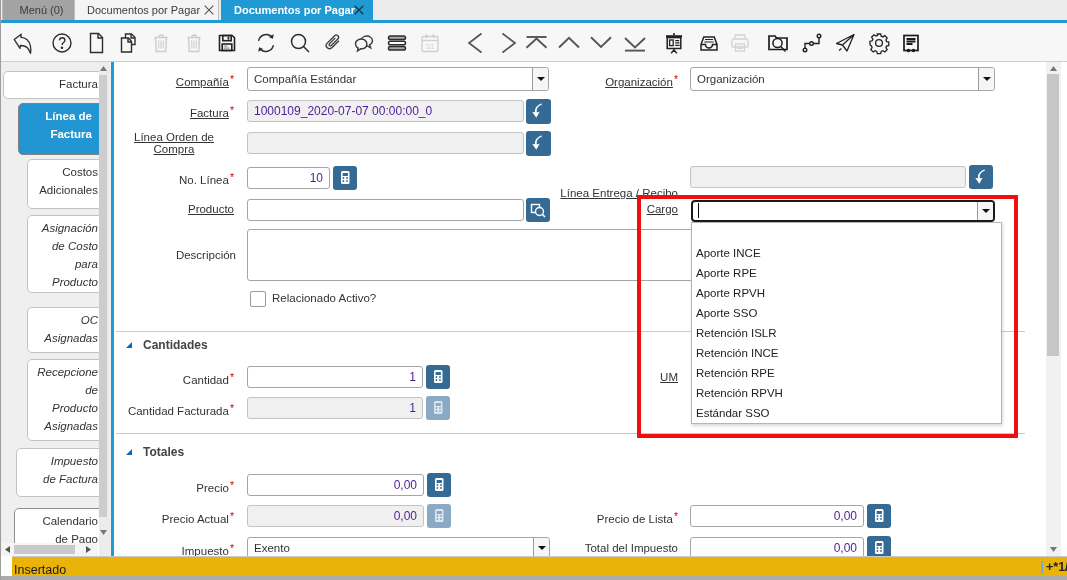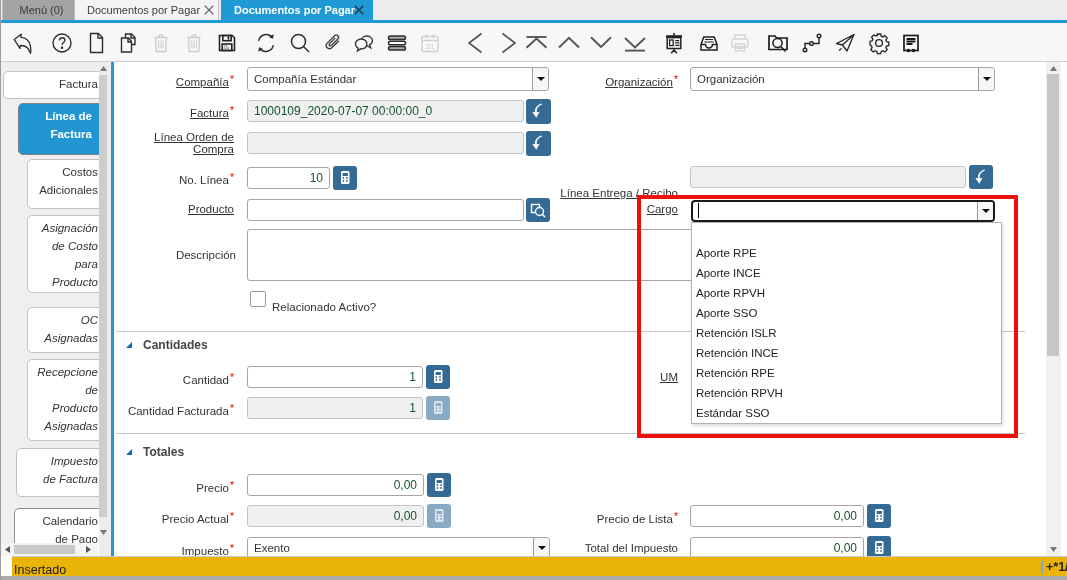--- a/index.html
+++ b/index.html
@@ -31,21 +31,21 @@
 #panel { left:114px; top:62px; width:953px; height:494px; background:#fff; }
 
 
 #mainvsb { left:1046px; top:62px; width:15px; height:494px; background:#f1f1f1; }
 #mainvsb .thumb { position:absolute; left:1px; top:12px; width:12px; height:282px; background:#c6c6c6; }
 
 
 .lbl { position:absolute; text-align:right; color:#333; }
 .lbl u { text-decoration:underline; }
 .req { color:#e00000; margin-left:1px; font-size:10.5px; vertical-align:2.5px; }
-.fld { position:absolute; background:#fff; border:1px solid #a5a5a5; border-radius:3px; padding:0 6px; color:#14532d; font-size:12px; line-height:20px; }
+.fld { position:absolute; background:#fff; border:1px solid #a5a5a5; border-radius:3px; padding:0 6px; color:#4c1d95; font-size:12px; line-height:20px; }
 .fld.ro { background:#f0f0f0; border-color:#c3c3c3; }
 .fld.num { text-align:right; }
 .combo { position:absolute; background:#fff; border:1px solid #a5a5a5; border-radius:3px; padding:0 24px 0 6px; color:#333; font-size:11.5px; }
 .cbtn { position:absolute; top:0; right:0; bottom:0; width:16px; background:#f6f6f6; border-left:1px solid #9a9a9a; border-radius:0 3px 3px 0; }
 .cbtn:after { content:""; position:absolute; left:50%; top:50%; margin:-2px 0 0 -4px; border:4px solid transparent; border-top:4.5px solid #111; }
 .bbtn { position:absolute; background:#346a93; border-radius:3px; }
 .bbtn.dis { background:#89a9c5; }
 .sep { position:absolute; left:116px; width:909px; height:1px; background:#c9c9c9; }
 .ghead { position:absolute; font-weight:bold; color:#444; font-size:12px; }
 .gtri { position:absolute; width:0; height:0; border-left:6px solid transparent; border-bottom:6px solid #1065bd; }
@@ -277,21 +277,21 @@
   <div class="combo" style="left:247px; top:67px; width:302px; height:24px; line-height:22px;">Compañía Estándar<span class="cbtn"></span></div>
   <div class="lbl" style="left:555px; top:73px; width:123px;"><u>Organización</u><span class="req">*</span></div>
   <div class="combo" style="left:690px; top:67px; width:305px; height:24px; line-height:22px;">Organización<span class="cbtn"></span></div>
 
   <div class="lbl" style="left:114px; top:104px; width:120px;"><u>Factura</u><span class="req">*</span></div>
   <div class="fld ro" style="left:247px; top:100px; width:277px; height:22px; line-height:20px;">1000109_2020-07-07 00:00:00_0</div>
   <div class="bbtn" style="left:526px; top:99px; width:25px; height:25px;"><svg width="24" height="24" viewBox="0 0 24 24">
         <path d="M15.8 4.6 C10.8 6 8.4 9.6 9.1 13.3 l-2.8-.4 4 5.8 3.3-6-2.7.7 C10.1 10 12 6.9 15.8 5.8 z" fill="#fff"></path>
       </svg></div>
 
-  <div class="lbl" style="left:114px; top:131px; width:120px;"><u>Línea Orden de</u><br><u>Compra</u></div>
+  <div class="lbl" style="left:114px; top:131px; width:120px;text-align:center;"><u>Línea Orden de</u><br><u>Compra</u></div>
   <div class="fld ro" style="left:247px; top:132px; width:277px; height:22px;"></div>
   <div class="bbtn" style="left:526px; top:131px; width:25px; height:25px;"><svg width="24" height="24" viewBox="0 0 24 24">
         <path d="M15.8 4.6 C10.8 6 8.4 9.6 9.1 13.3 l-2.8-.4 4 5.8 3.3-6-2.7.7 C10.1 10 12 6.9 15.8 5.8 z" fill="#fff"></path>
       </svg></div>
 
   <div class="lbl" style="left:114px; top:171px; width:120px;">No. Línea<span class="req">*</span></div>
   <div class="fld num" style="left:247px; top:167px; width:83px; height:22px; line-height:20px;">10</div>
   <div class="bbtn" style="left:333px; top:166px; width:24px; height:24px;"><svg width="24" height="24" viewBox="0 0 24 24">
         <rect x="8" y="5" width="8.5" height="13" rx="1.5" fill="#fff"></rect>
         <rect x="9.6" y="7" width="5.3" height="3" fill="#346a93"></rect>
@@ -316,21 +316,21 @@
   <div class="lbl" style="left:528px; top:203px; width:150px;"><u>Cargo</u></div>
   <div class="combo" style="left:691px; top:200px; width:304px; height:22px; border:2px solid #1a1a1a; border-radius:4px;">
       <span class="cbtn" style="border-radius:0 2px 2px 0;"></span>
     </div>
   <div style="position:absolute; left:698px; top:203px; width:1px; height:15px; background:#000;"></div>
 
   <div class="lbl" style="left:114px; top:249px; width:122px;">Descripción</div>
   <div class="fld" style="left:247px; top:229px; width:755px; height:52px;"></div>
 
   <div style="position:absolute; left:250px; top:291px; width:16px; height:16px; background:#fff; border:1px solid #9a9a9a; border-radius:2px;"></div>
-  <div style="position:absolute; left:272px; top:292px; color:#333;margin-top:9px;">Relacionado Activo?</div>
+  <div style="position:absolute; left:272px; top:292px; color:#333;">Relacionado Activo?</div>
 
   <div class="sep" style="top:331px;"></div>
   <div class="gtri" style="left:126px; top:342px;"></div>
   <div class="ghead" style="left:143px; top:338px;">Cantidades</div>
   <div class="lbl" style="left:114px; top:371px; width:120px;">Cantidad<span class="req">*</span></div>
   <div class="fld num" style="left:247px; top:366px; width:176px; height:22px; line-height:20px;">1</div>
   <div class="bbtn" style="left:426px; top:365px; width:24px; height:24px;"><svg width="24" height="24" viewBox="0 0 24 24">
         <rect x="8" y="5" width="8.5" height="13" rx="1.5" fill="#fff"></rect>
         <rect x="9.6" y="7" width="5.3" height="3" fill="#346a93"></rect>
         <circle cx="10.4" cy="12" r=".9" fill="#346a93"></circle>
@@ -402,22 +402,22 @@
       <path d="M4.5 2L8 7H1z" fill="#777"></path>
     </svg>
   <div class="thumb"></div>
   <svg style="position:absolute;left:3px;top:483px;" width="9" height="9" viewBox="0 0 9 9">
       <path d="M4.5 7L1 2h7z" fill="#777"></path>
     </svg>
 </div>
 
 <div class="abs" id="ddl">
   <div></div>
+  <div>Aporte INCE</div>
   <div>Aporte RPE</div>
-  <div>Aporte INCE</div>
   <div>Aporte RPVH</div>
   <div>Aporte SSO</div>
   <div>Retención ISLR</div>
   <div>Retención INCE</div>
   <div>Retención RPE</div>
   <div>Retención RPVH</div>
   <div>Estándar SSO</div>
 </div>
 
 <div class="abs" id="redrect"></div>

